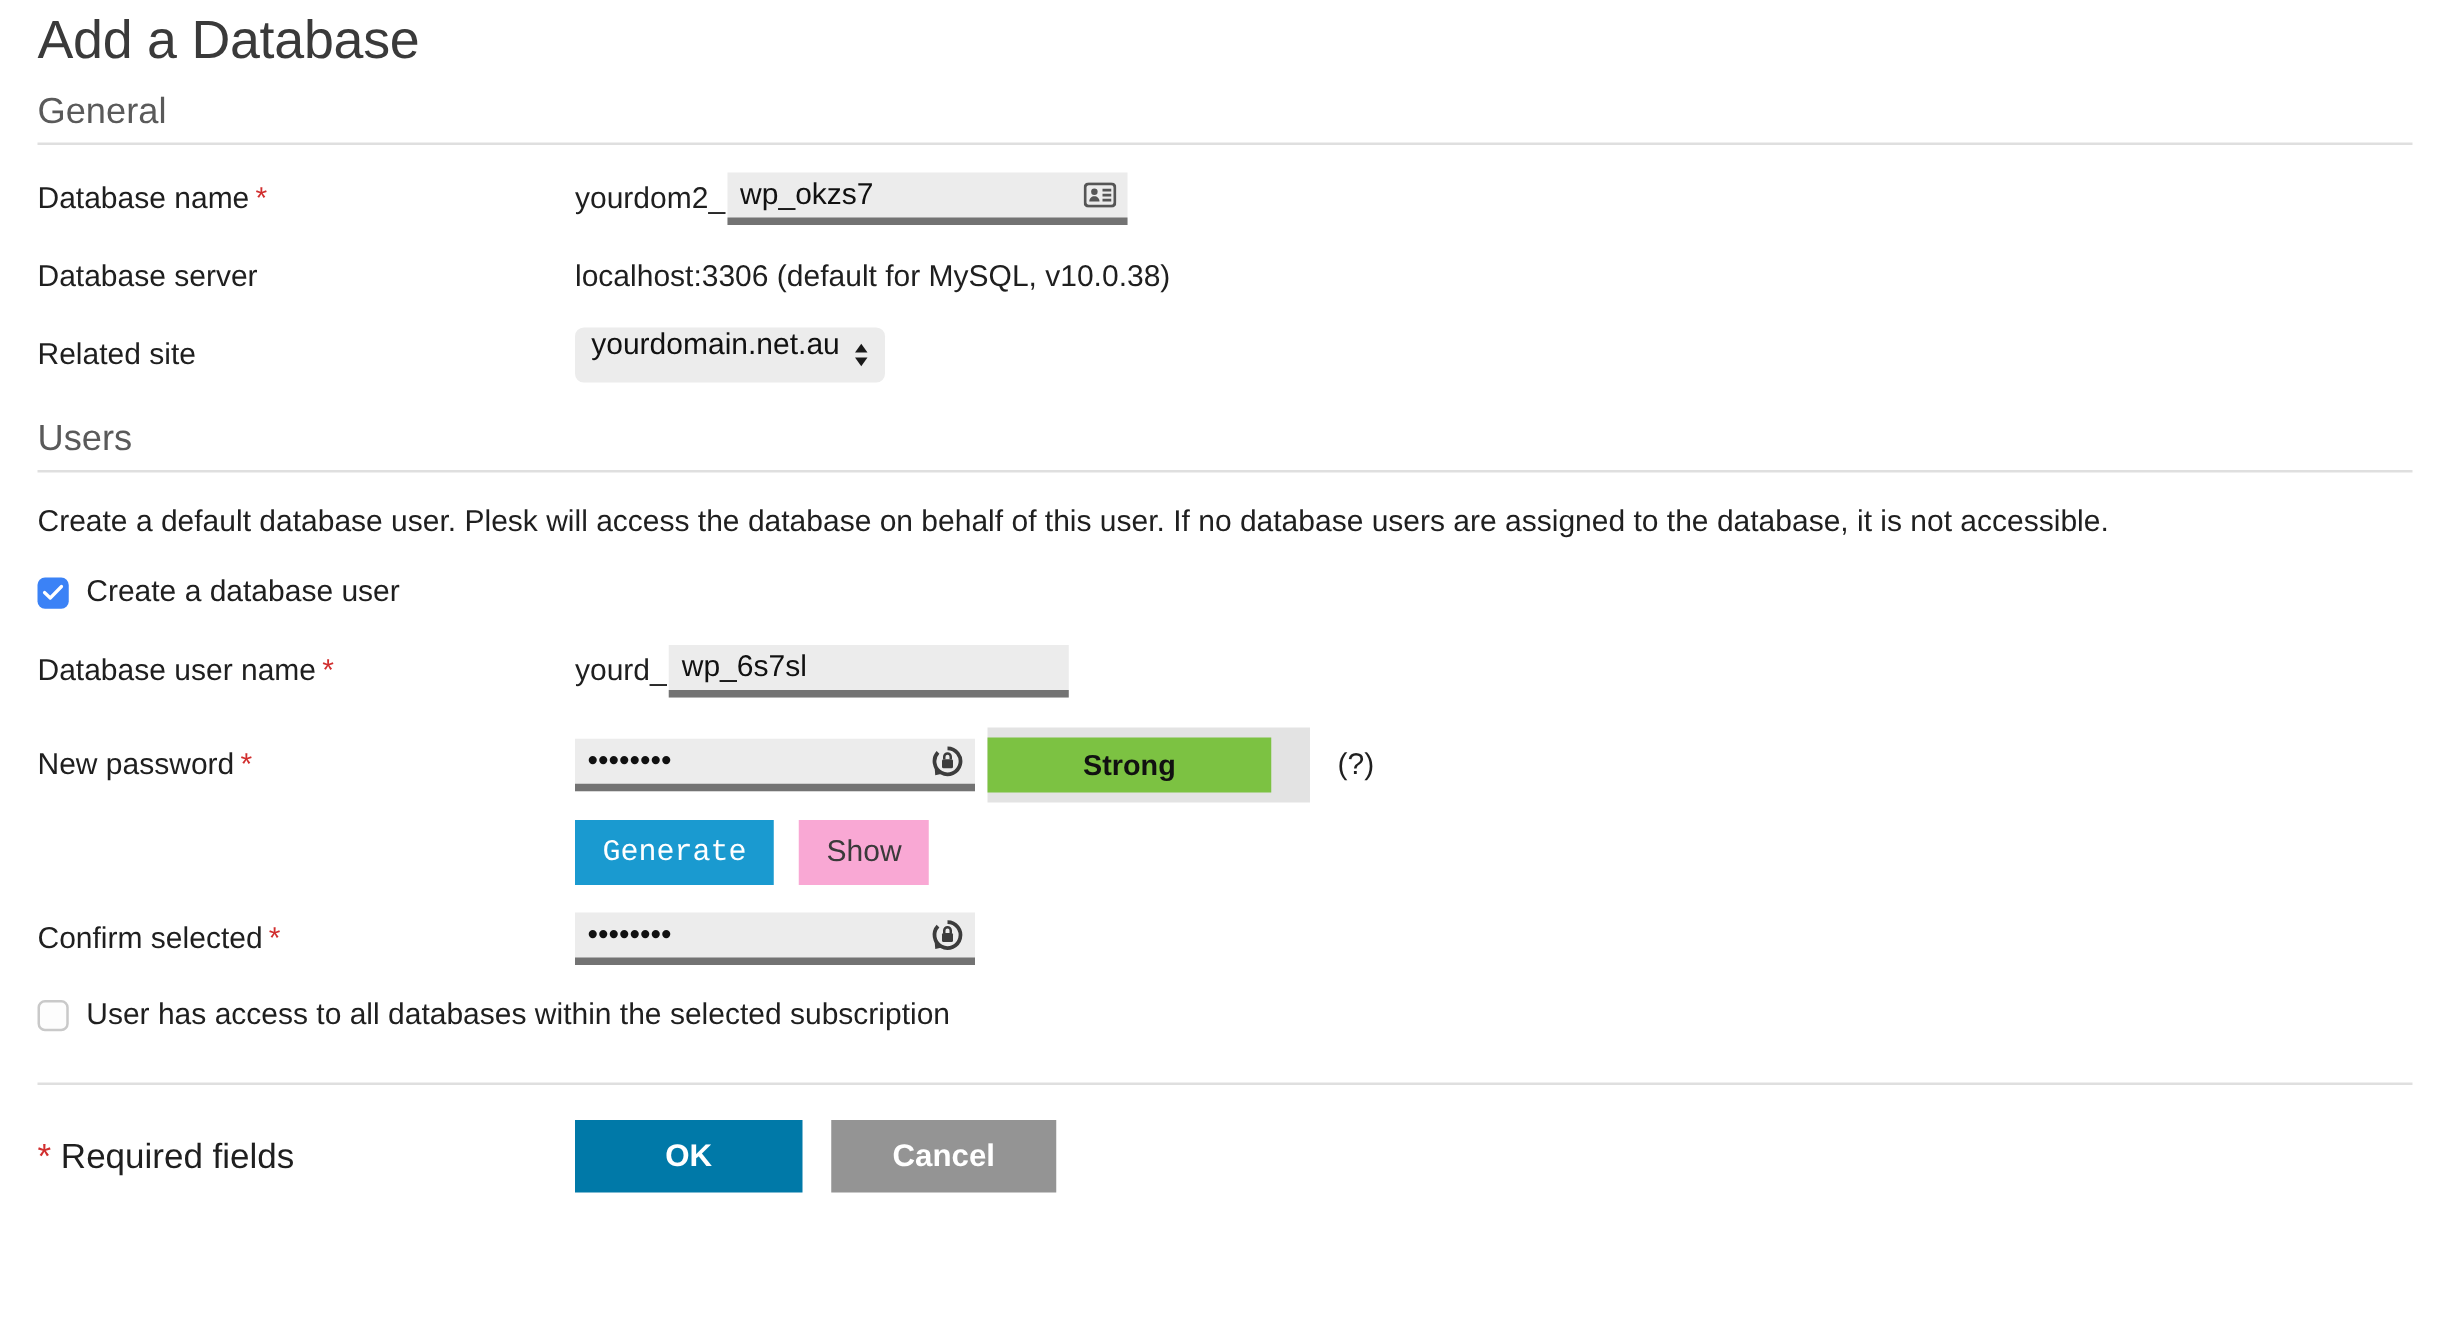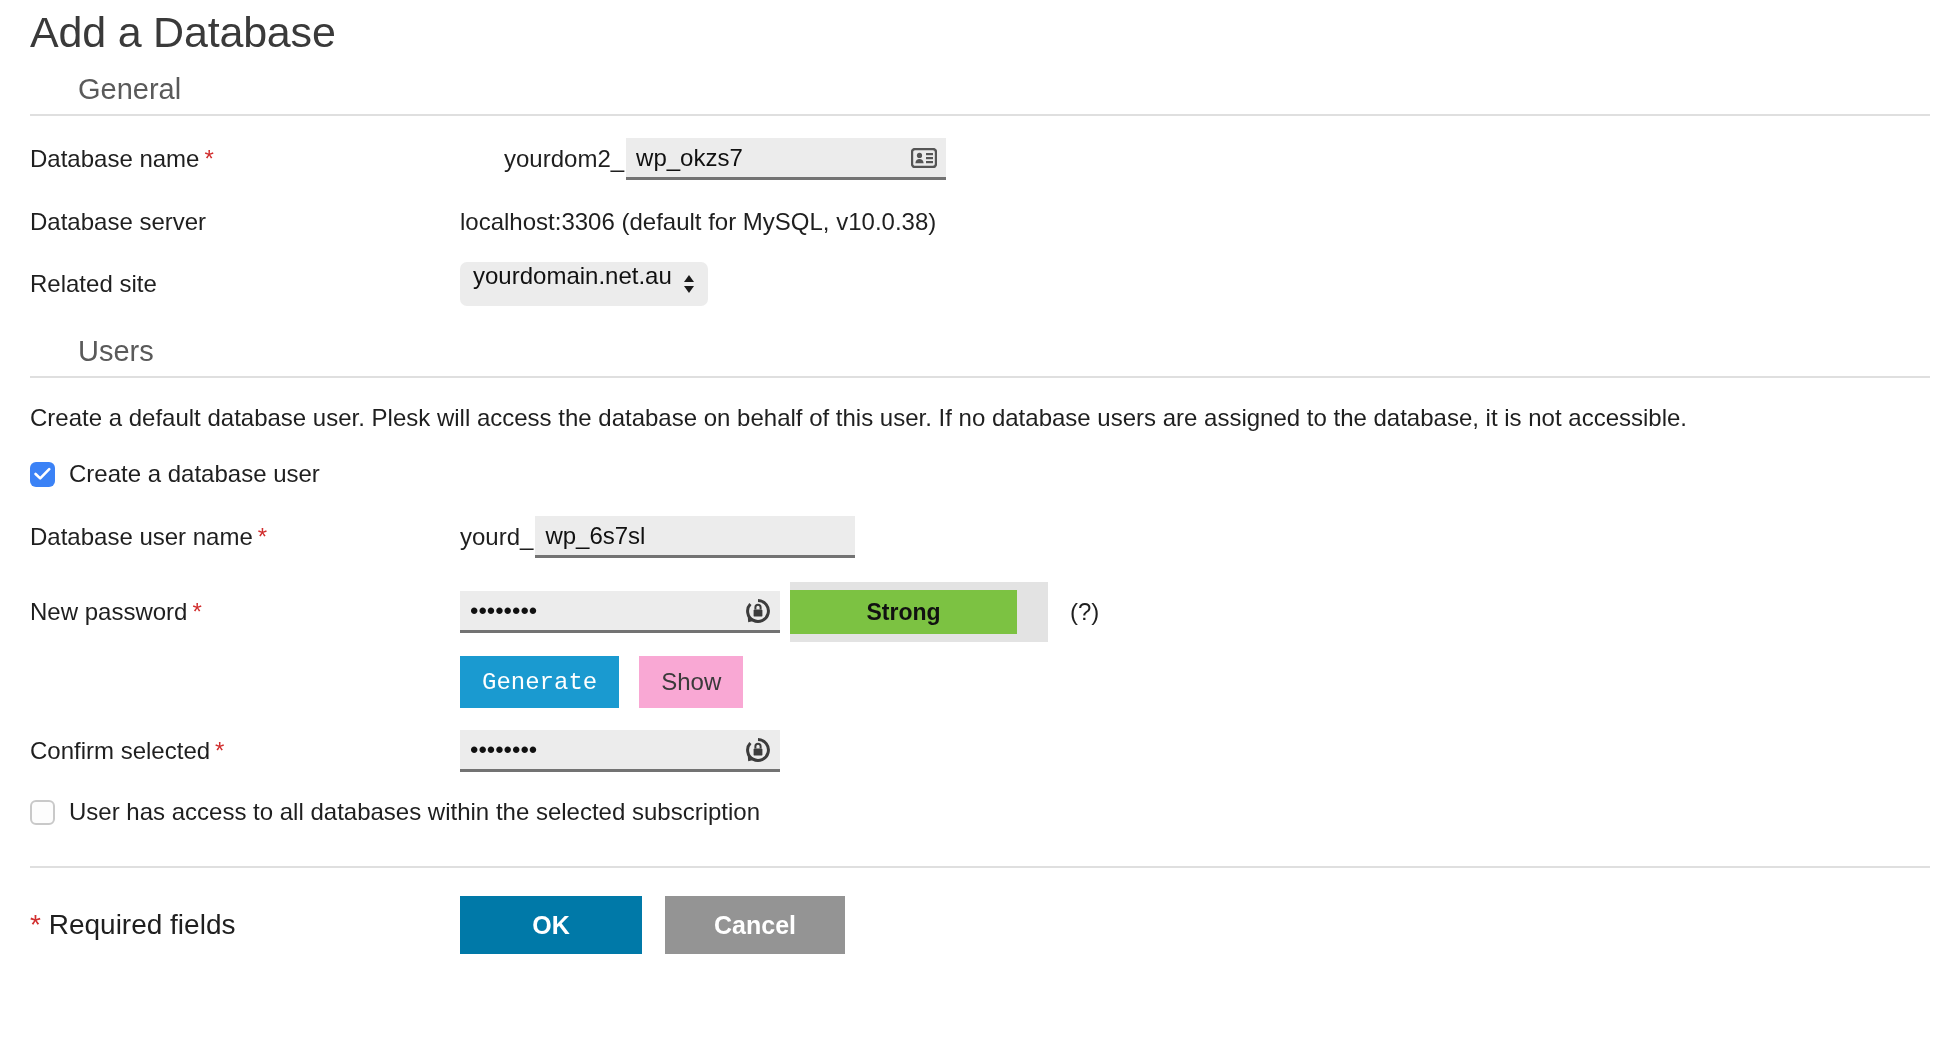--- a/index.html
+++ b/index.html
@@ -22,21 +22,20 @@
     padding-top: 4px;
     line-height: 56px;
   }
 
   .section-head {
     font-size: 29px;
     font-weight: 400;
     color: #5a5a5a;
     line-height: 38px;
     margin-top: 10px;
-    margin-left: 48px;
   }
   .section-rule {
     border-bottom: 2px solid #dfdfdf;
     margin-top: 6px;
   }
 
   .row {
     display: flex;
     align-items: center;
     min-height: 40px;
@@ -54,21 +53,21 @@
   .prefix {
     font-size: 24px;
     color: #1f1f1f;
     padding-right: 2px;
     white-space: nowrap;
   }
 
   .textinput {
     background: #ececec;
     border: none;
-    border-bottom: 3px solid #737373;
+    border-bottom: 6px solid #737373;
     height: 42px;
     display: flex;
     align-items: center;
     padding: 0 10px;
     font-size: 24px;
     color: #111;
     position: relative;
   }
   .textinput .val { line-height: 42px; }
   .textinput .inner-icon {
@@ -197,21 +196,21 @@
 </head>
 <body>
 
 <div class="page">
 
   <h1 class="page-title">Add a Database</h1>
 
   <div class="section-head">General</div>
   <div class="section-rule"></div>
 
-  <div class="row" style="margin-top:22px;gap:44px;">
+  <div class="row" style="margin-top:22px;">
     <div class="row-label">
       <span>Database name</span><span class="req">*</span>
     </div>
     <div class="row-field">
       <span class="prefix">yourdom2_</span>
       <div class="textinput" style="width:320px;">
         <span class="val">wp_okzs7</span>
         <span class="inner-icon">
           <svg width="26" height="20" viewBox="0 0 26 20" aria-hidden="true">
             <rect x="1" y="1" width="24" height="18" rx="3" ry="3" fill="none" stroke="#555" stroke-width="2.4"></rect>

